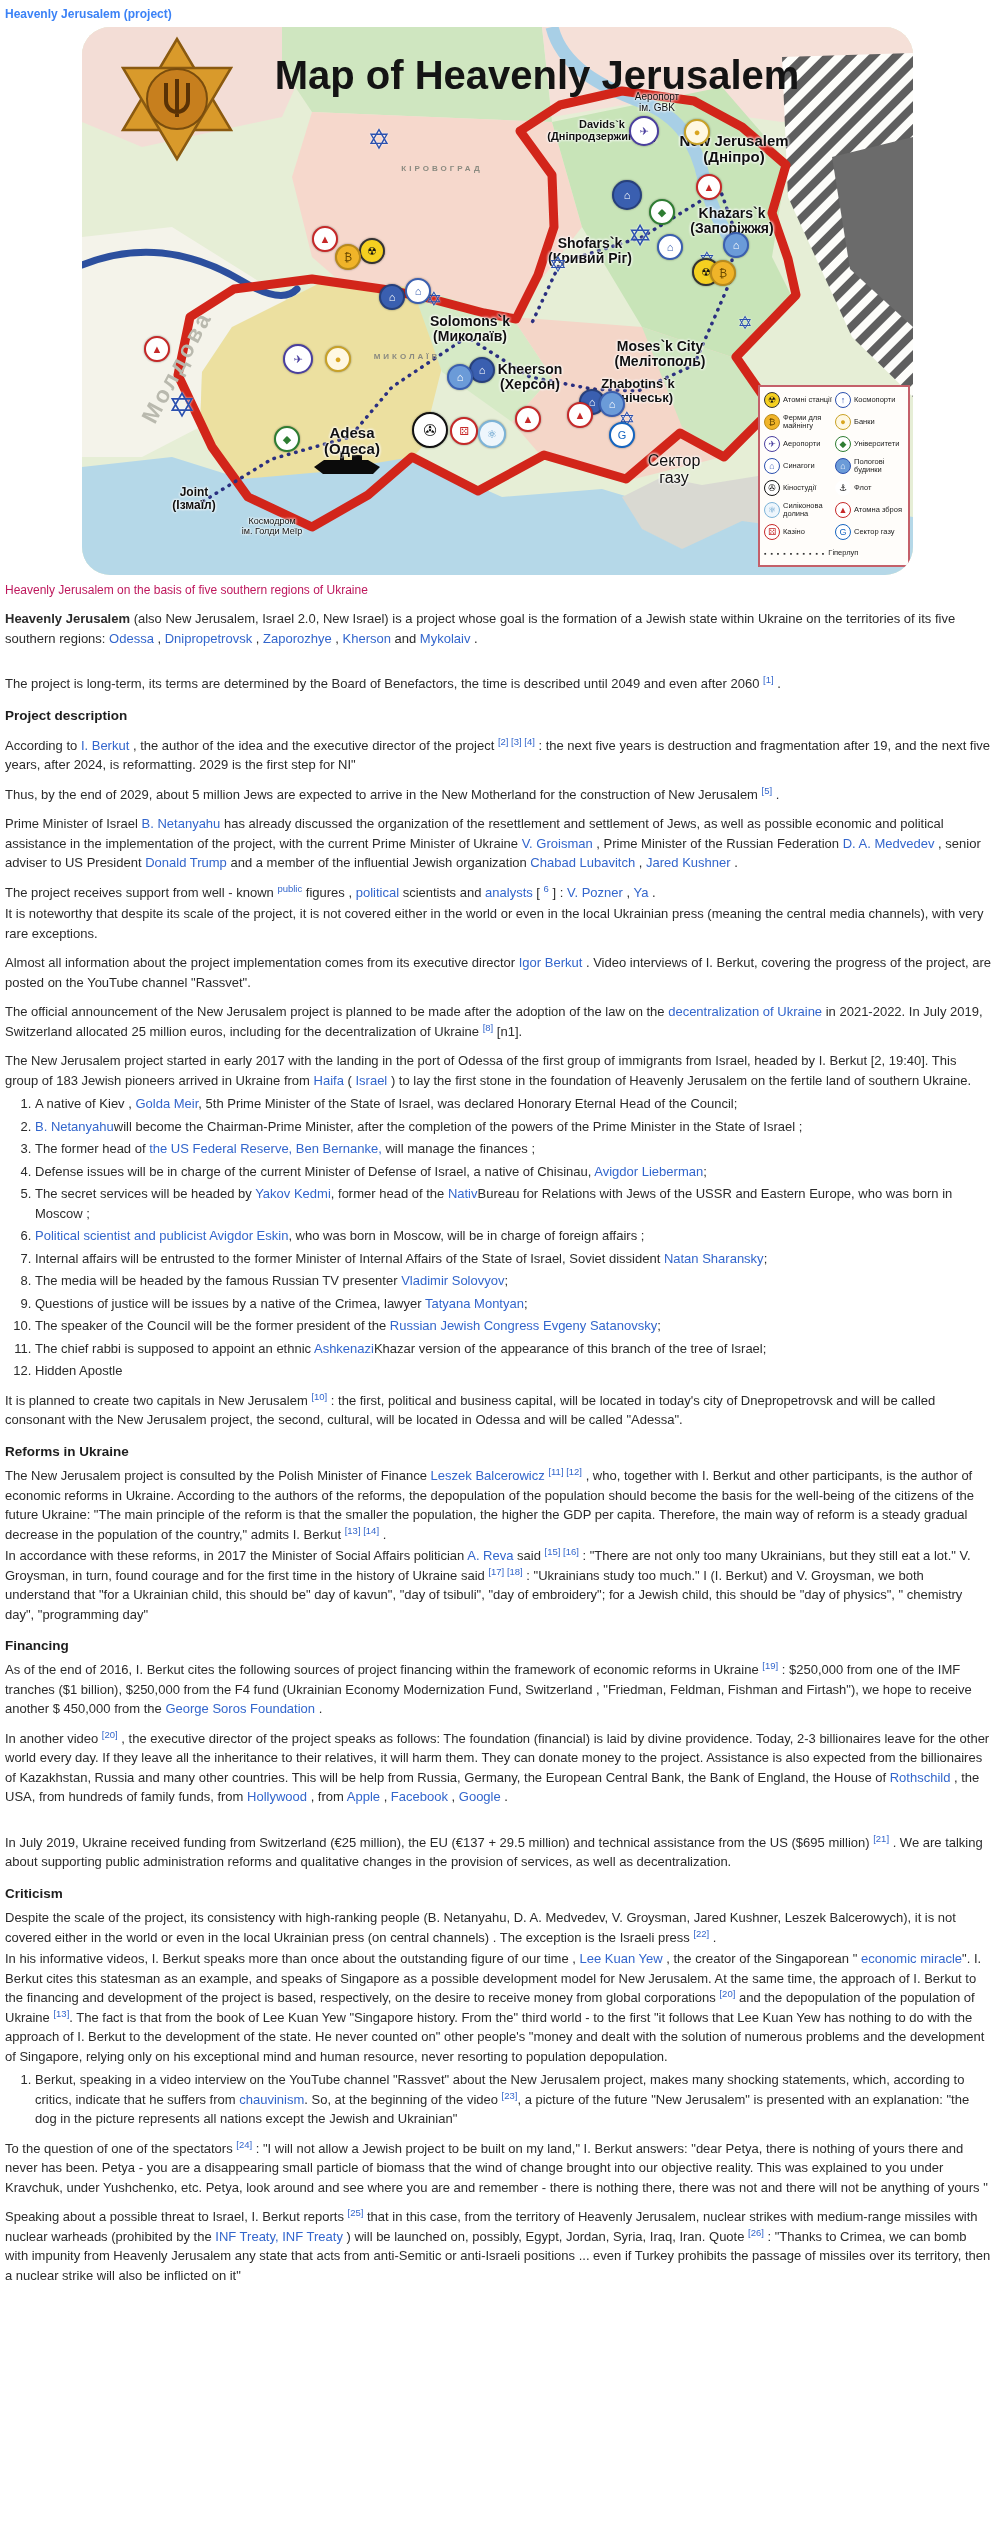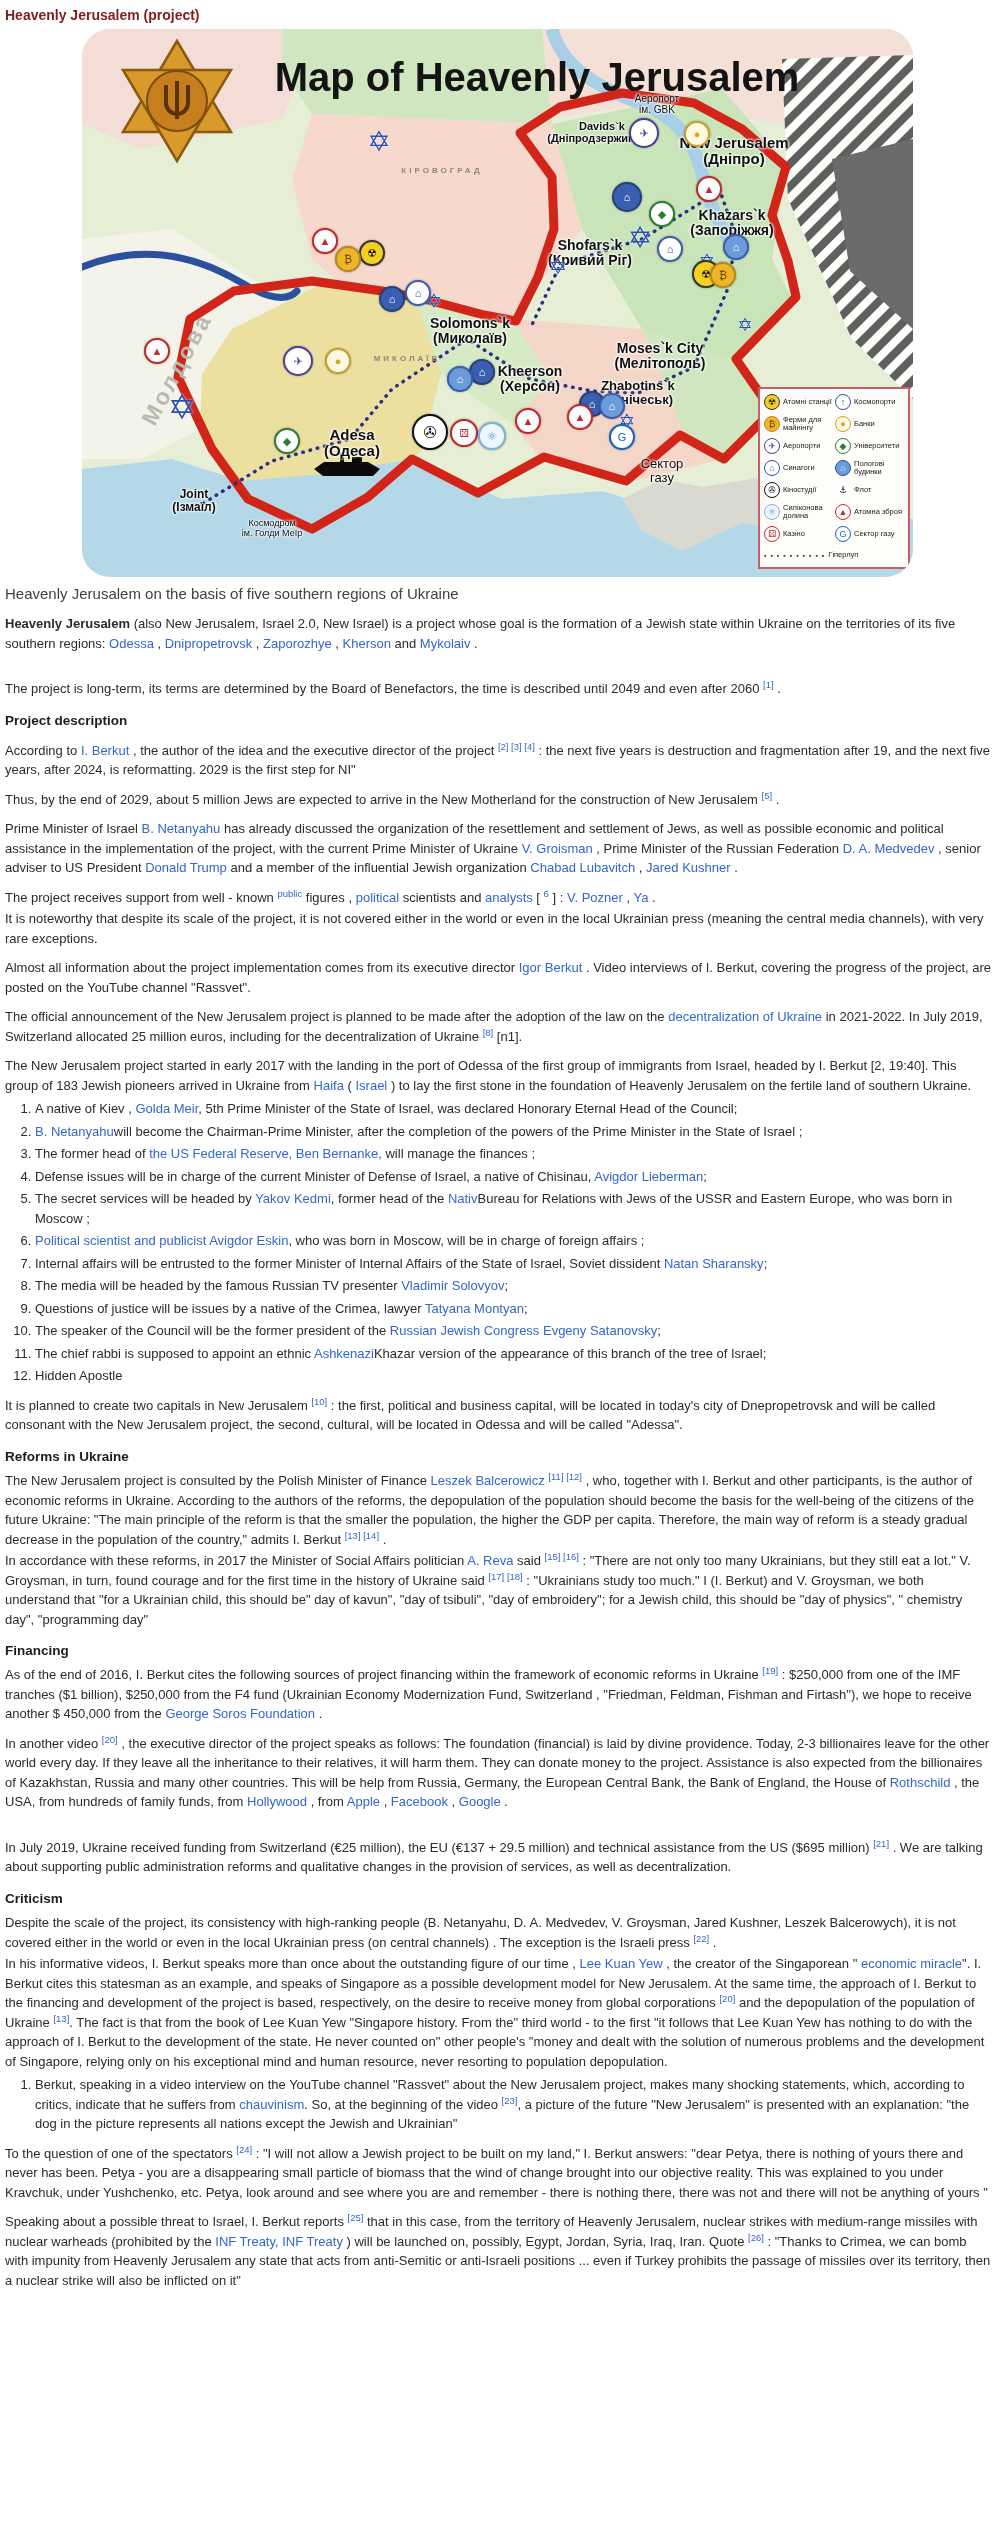--- a/index.html
+++ b/index.html
@@ -1,17 +1,17 @@
 <!DOCTYPE html>
 <html><head>
 <meta charset="utf-8">
 <style>
   html,body{margin:0;padding:0;background:#fff;}
   body{width:998px;font-family:"Liberation Sans","DejaVu Sans",sans-serif;color:#2b2b2b;}
-  .page-title{color:#7f1d1d;font-weight:bold;font-size:14px;padding:7px 0 6px 5px;}
+  .page-title{color:#3b82f6;font-weight:bold;font-size:12px;padding:7px 0 6px 5px;}
   
   .map-wrap{position:relative;width:831px;height:548px;margin-left:82px;overflow:hidden;background:#e9efd9;border-radius:28px;}
   .map-wrap svg{position:absolute;left:0;top:0;}
   .overlay{position:absolute;left:0;top:0;width:100%;height:100%;pointer-events:none;}
   .mlabel{position:absolute;text-align:center;font-weight:bold;color:#101010;white-space:nowrap;line-height:1.08;
           text-shadow:0 0 3px #fff,0 0 3px #fff,0 0 3px #fff;}
   .mlabel span{display:block;}
   .mlabel.region{letter-spacing:3px;text-shadow:none;}
   .mlabel.plain{font-weight:normal;letter-spacing:0;}
   .micon{position:absolute;width:22px;height:22px;border-radius:50%;border:2px solid #444;background:#fff;
@@ -20,21 +20,21 @@
   .legend{position:absolute;left:676px;top:358px;width:152px;height:182px;background:#fffdfa;
           border:2px solid #c4606a;box-sizing:border-box;padding:5px 4px;display:grid;
           grid-template-columns:1fr 1fr;gap:4px 2px;align-content:space-between;}
   .lrow{display:flex;align-items:center;gap:3px;min-width:0;}
   .lrow.wide{grid-column:1 / span 2;}
   .lg{flex:0 0 auto;width:14px;height:14px;border-radius:50%;border:1px solid #888;display:flex;align-items:center;
       justify-content:center;font-size:9px;background:#fff;overflow:hidden;}
   .lrow.wide .lg{width:auto;border:none;border-radius:0;font-size:7px;letter-spacing:1px;background:none;}
   .ll{font-size:7.5px;line-height:1.05;color:#222;}
   
-  .caption{font-size:15px;color:#404040;padding:8px 8px 2px 5px;}
+  .caption{font-size:12px;color:#be185d;padding:8px 8px 2px 5px;}
   .article{font-size:13px;line-height:1.5;padding:0 6px 18px 5px;}
   .article p{margin:10px 0;}
   .article p.tight{margin:2px 0;}
   .article p.gap{margin-top:26px;}
   .article h2{font-size:13.5px;margin:12px 0 4px 0;color:#1d1d1d;}
   .article ol{margin:4px 0 10px 0;padding-left:30px;}
   .article ol li{margin:3px 0;}
   .b{font-weight:bold;}
   .lnk{color:#3366cc;cursor:pointer;}
   .sup{vertical-align:super;font-size:9.5px;line-height:0;}
@@ -140,21 +140,21 @@
         <span>(Ізмаїл)</span>
       </div>
       <div class="mlabel plain" style="left: 575px; top: 76px; transform: translate(-50%, -50%); position: absolute; font-size: 10px;">
         <span>Аеропорт</span>
         <span>ім. GBK</span>
       </div>
       <div class="mlabel plain" style="left: 190px; top: 500px; transform: translate(-50%, -50%); position: absolute; font-size: 9px;">
         <span>Космодром</span>
         <span>ім. Голди Меїр</span>
       </div>
-      <div class="mlabel plain" style="left: 580px; top: 442px; transform: translate(-50%, -50%); position: absolute; font-size: 13px;">
+      <div class="mlabel plain" style="left: 592px; top: 442px; transform: translate(-50%, -50%); position: absolute; font-size: 16px;">
         <span>Сектор</span>
         <span>газу</span>
       </div>
       <div class="mlabel region" style="left: 95px; top: 340px; transform: translate(-50%, -50%) rotate(-62deg); position: absolute; font-size: 23px; color: rgb(185, 185, 174);">
         <span>Молдова</span>
         <span></span>
       </div>
       <div class="mlabel region" style="left: 325px; top: 330px; transform: translate(-50%, -50%); position: absolute; font-size: 8px; color: rgb(138, 138, 128);">
         <span>МИКОЛАЇВ</span>
         <span></span>

